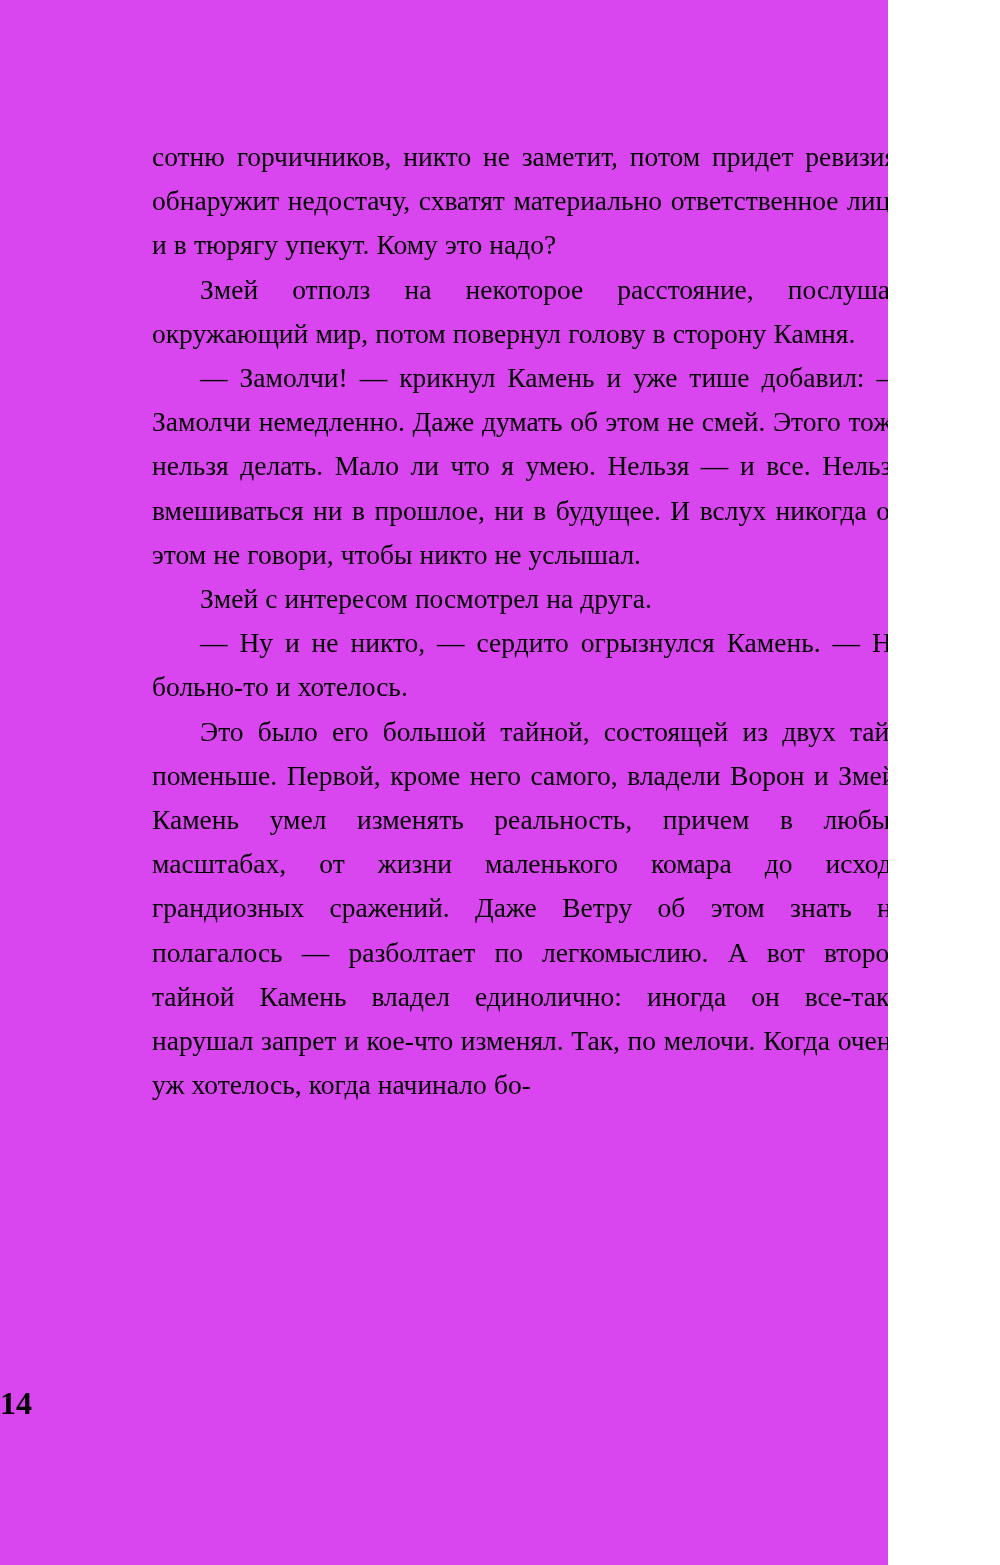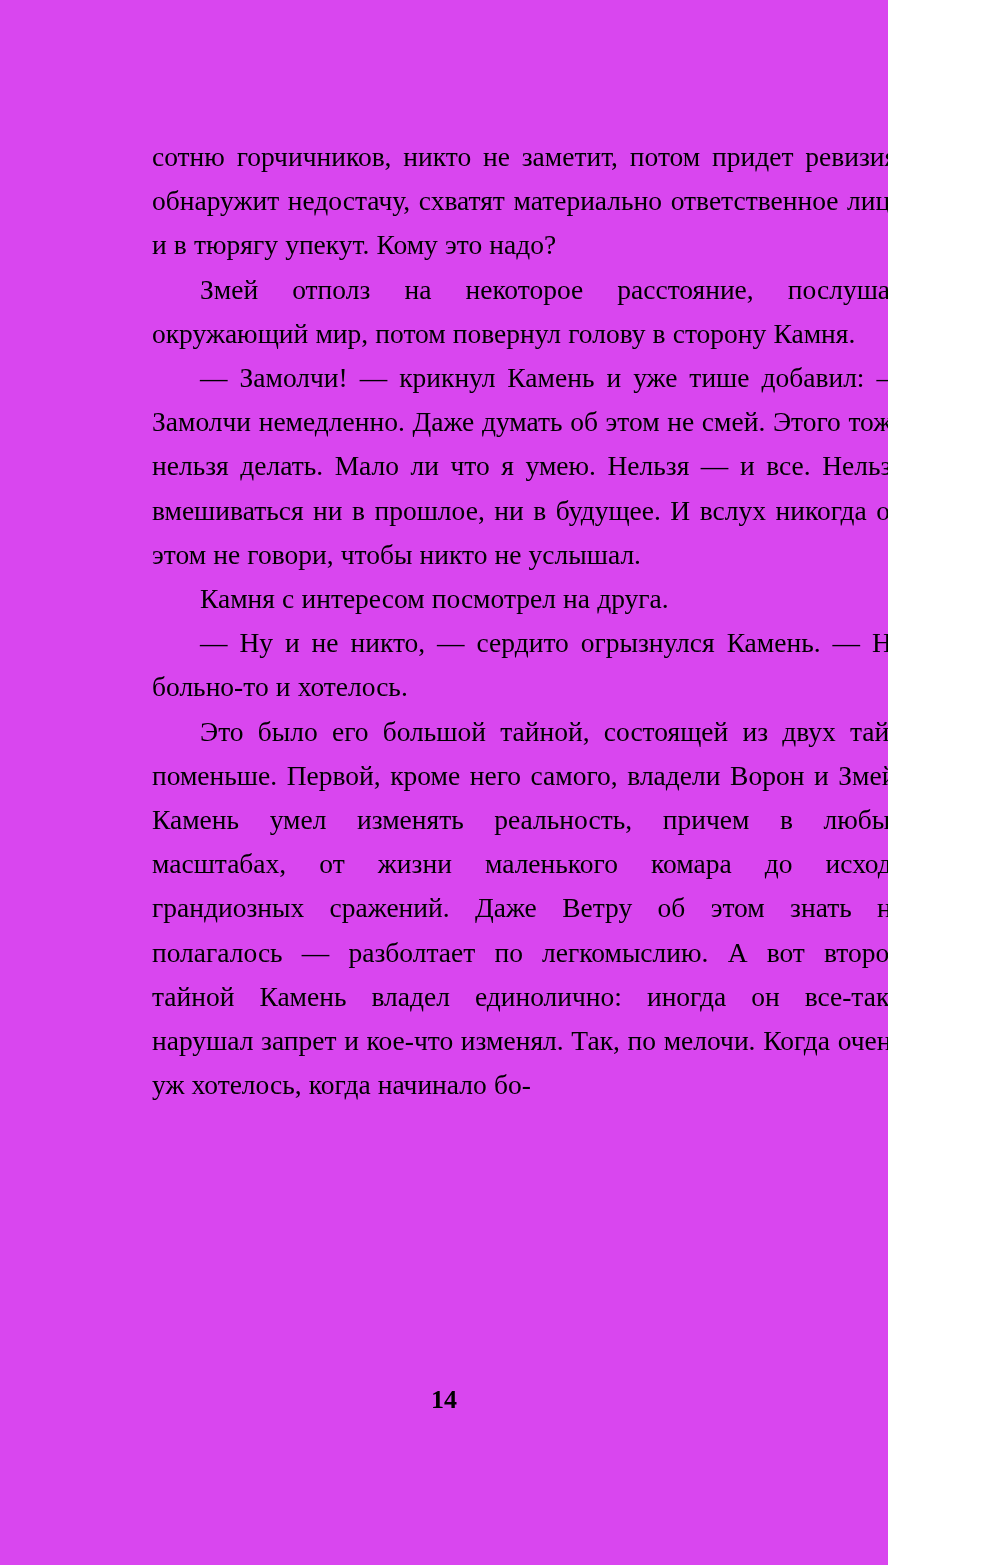--- a/index.html
+++ b/index.html
@@ -34,36 +34,35 @@
     word-spacing: 0.01em;
   }
   .para.indent {
     text-indent: 48px;
   }
   .page-number {
     position: absolute;
     left: 0;
     right: 0;
     top: 1385px;
-    text-align: center;
     font-family: "Liberation Serif", "DejaVu Serif", serif;
-    font-size: 26px;
+    font-size: 32px;
     font-weight: bold;
     color: #000000;
   }
 </style>
 </head>
 <body>
 
 <div class="page">
 
   <div class="text-block">
     <p class="para">сотню горчичников, никто не заметит, потом придет ревизия, обнаружит недостачу, схватят ма­териально ответственное лицо и в тюрягу упекут. Кому это надо?</p>
     <p class="para indent">Змей отполз на некоторое расстояние, послу­шал окружающий мир, потом повернул голову в сторону Камня.</p>
     <p class="para indent">— Замолчи! — крикнул Камень и уже тише до­бавил: — Замолчи немедленно. Даже думать об этом не смей. Этого тоже нельзя делать. Мало ли что я умею. Нельзя — и все. Нельзя вмешиваться ни в прошлое, ни в будущее. И вслух никогда об этом не говори, чтобы никто не услышал.</p>
-    <p class="para indent">Камня с интересом посмотрел на друга.</p>
+    <p class="para indent">Змей с интересом посмотрел на друга.</p>
     <p class="para indent">— Ну и не никто, — сердито огрызнулся Ка­мень. — Не больно-то и хотелось.</p>
     <p class="para indent">Это было его большой тайной, состоящей из двух тайн поменьше. Первой, кроме него самого, владели Ворон и Змей: Камень умел изменять ре­альность, причем в любых масштабах, от жизни маленького комара до исхода грандиозных сраже­ний. Даже Ветру об этом знать не полагалось — разболтает по легкомыслию. А вот второй тайной Камень владел единолично: иногда он все-таки нарушал запрет и кое-что изменял. Так, по мело­чи. Когда очень уж хотелось, когда начинало бо-</p>
   </div>
 
   <div class="page-number">14</div>
 
 </div>
 
 </body></html>

